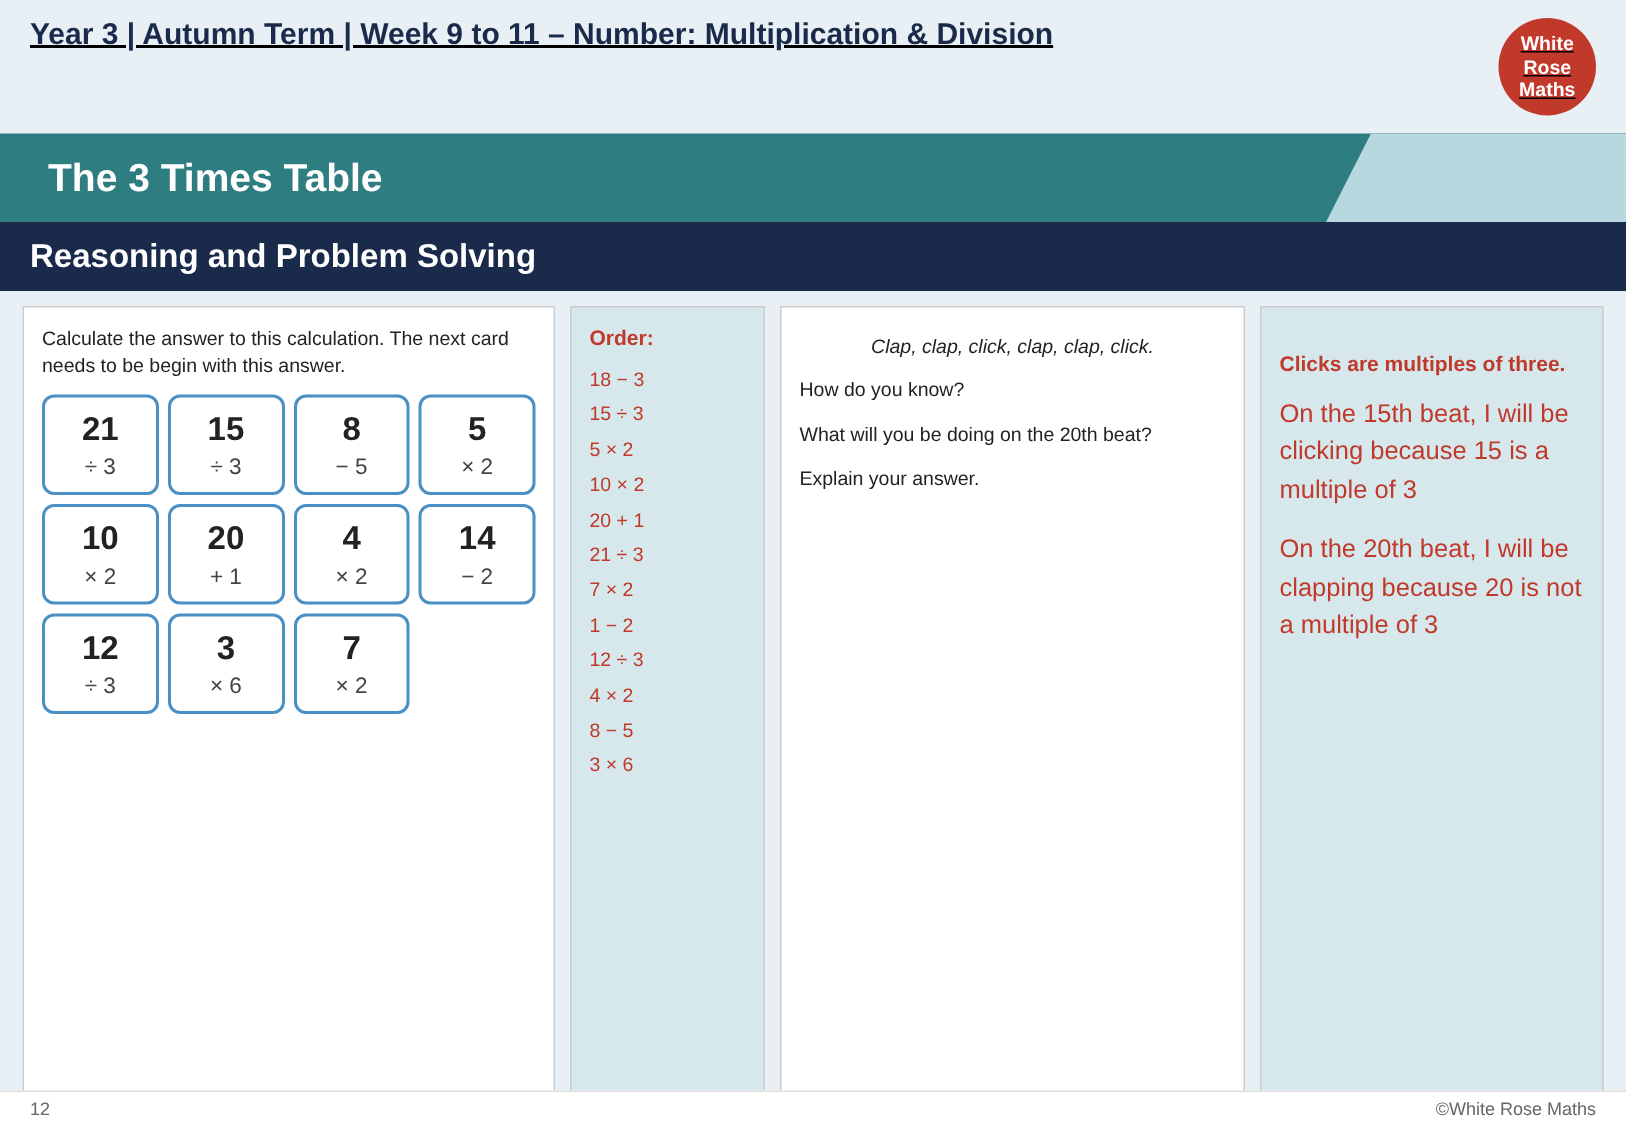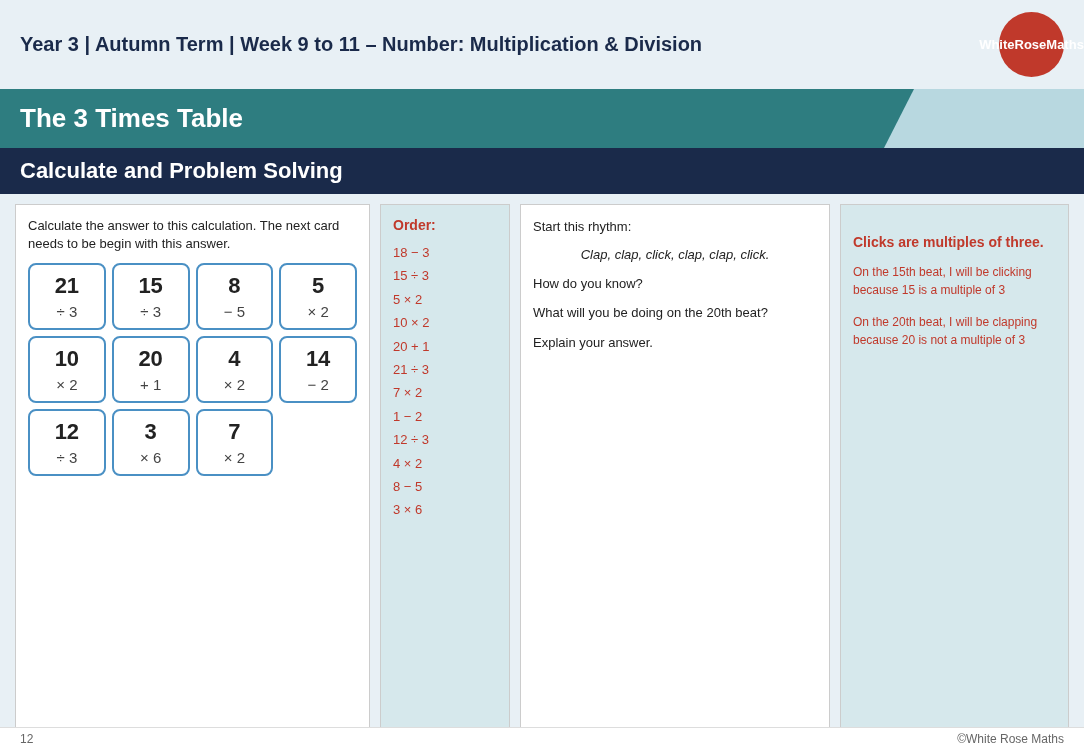--- a/index.html
+++ b/index.html
@@ -9,56 +9,58 @@
       font-family: Arial, sans-serif;
       background: #e8f0f5;
       overflow: hidden;
     }
 
     
     .header {
       background: #e8f0f5;
       padding: 12px 20px;
       display: flex;
-      align-items: center;
+      align-items: flex-start;
       justify-content: space-between;
       border-bottom: none;
+      text-decoration: underline;
     }
     .header-title {
       font-size: 20px;
       color: #1a2a4a;
       font-weight: bold;
     }
     .header-title span {
       color: #1a2a4a;
     }
 
     
     .logo {
       width: 65px;
       height: 65px;
       background: #c0392b;
       border-radius: 50%;
       display: flex;
+      flex-direction: column;
       align-items: center;
       justify-content: center;
       color: white;
       font-size: 11px;
       font-weight: bold;
       text-align: center;
       line-height: 1.2;
     }
     .logo .white { font-size: 13px; }
     .logo .rose { font-size: 13px; }
     .logo .maths { font-size: 13px; }
 
     
     .title-banner {
       background: #2e7d80;
-      padding: 14px 20px;
+      padding: 14px 32px;
       position: relative;
     }
     .title-banner h1 {
       color: white;
       font-size: 26px;
       font-weight: bold;
     }
     .title-banner::after {
       content: '';
       position: absolute;
@@ -182,21 +184,21 @@
     .answer-panel .answer-title {
       color: #c0392b;
       font-weight: bold;
       margin-bottom: 10px;
       font-size: 14px;
       line-height: 1.4;
       margin-top: 16px;
     }
     .answer-panel .answer-text {
       color: #c0392b;
-      font-size: 12px;
+      font-size: 17px;
       line-height: 1.5;
       margin-bottom: 14px;
     }
 
     
     .footer {
       position: absolute;
       bottom: 0;
       width: 1084px;
       background: white;
@@ -221,21 +223,21 @@
     <span class="rose">Rose</span>
     <span class="maths">Maths</span>
   </div>
 </div>
 
 <div class="title-banner">
   <h1>The 3 Times Table</h1>
 </div>
 
 <div class="section-header">
-  <h2>Calculate and Problem Solving</h2>
+  <h2>Reasoning and Problem Solving</h2>
 </div>
 
 <div class="main-content">
 
   <div class="left-panel">
     <p>Calculate the answer to this calculation. The next card needs to be begin with this answer.</p>
     <div class="cards-grid" id="cards-container">
         <div class="card">
           <span class="top-num">21</span>
           <span class="operation">÷ 3</span>
@@ -295,21 +297,20 @@
         <div class="order-item">7 × 2</div>
         <div class="order-item">1 − 2</div>
         <div class="order-item">12 ÷ 3</div>
         <div class="order-item">4 × 2</div>
         <div class="order-item">8 − 5</div>
         <div class="order-item">3 × 6</div>
       </div>
   </div>
 
   <div class="rhythm-panel">
-    <p>Start this rhythm:</p>
     <span class="italic-text">Clap, clap, click, clap, clap, click.</span>
     <p>How do you know?</p>
     <p>What will you be doing on the 20th beat?</p>
     <p>Explain your answer.</p>
   </div>
 
   <div class="answer-panel">
     <div class="answer-title">Clicks are multiples of three.</div>
     <div class="answer-text">On the 15th beat, I will be clicking because 15 is a multiple of 3</div>
     <div class="answer-text">On the 20th beat, I will be clapping because 20 is not a multiple of 3</div>

